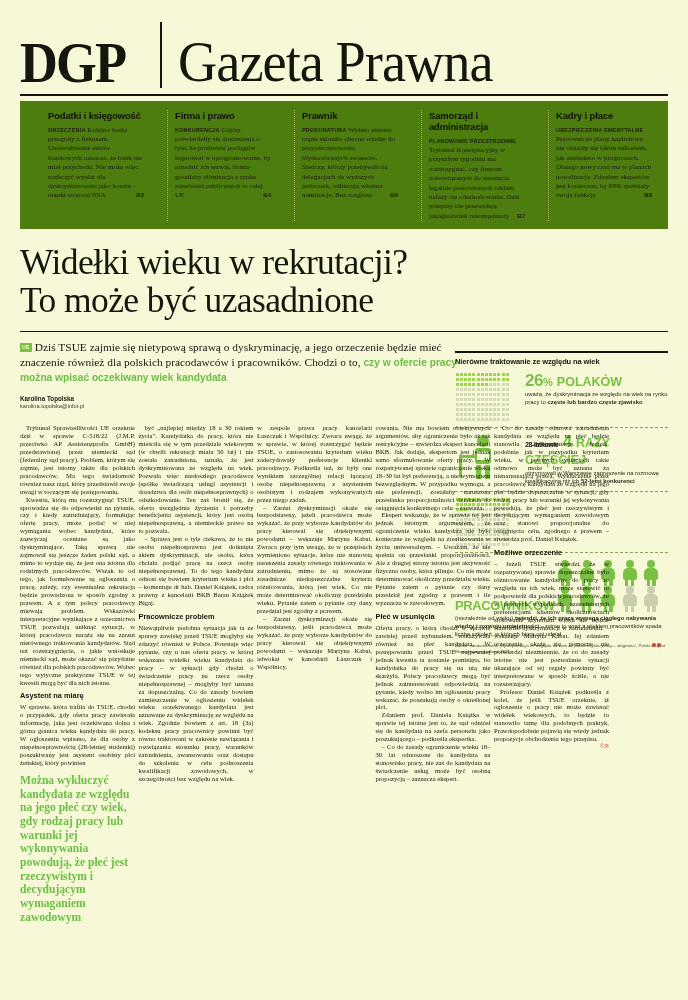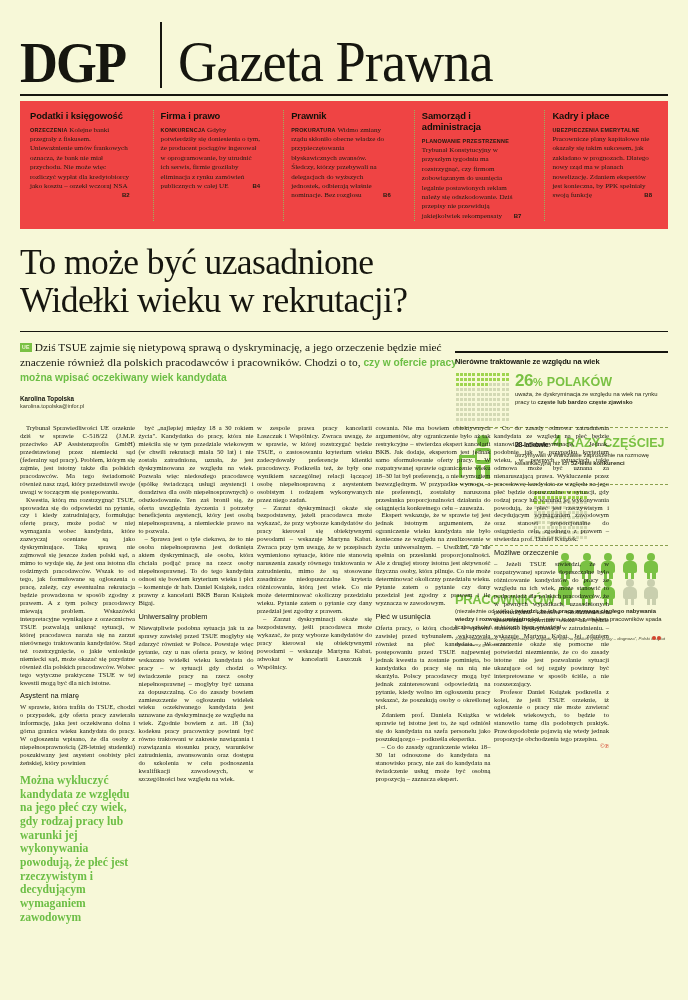--- a/index.html
+++ b/index.html
@@ -27,21 +27,21 @@
   }
   .subline{display:flex;align-items:baseline;margin-top:12px;position:relative;height:18px;}
   .kadrowy{font-weight:bold;font-size:13.5px;letter-spacing:.2px;}
   .issue{font-size:8.5px;margin-left:10px;letter-spacing:.1px;}
   .siteurl{position:absolute;right:0;bottom:1px;font-family:"Liberation Sans",sans-serif;
     font-weight:bold;font-size:4.6px;letter-spacing:.7px;color:#5a5a48;}
   .rule{height:1.5px;background:#16160f;margin-top:4px;}
 
   
   .greenbar{
-    background:#ef4444;margin-top:5px;padding:9px 9px 8px 3px;display:flex;
+    background:#4d7c0f;margin-top:5px;padding:9px 9px 8px 21px;display:flex;
     box-sizing:border-box;
   }
   .gcol{flex:1;padding:0 7px;position:relative;box-sizing:border-box;}
   .gcol + .gcol{border-left:1px dotted #9cb05c;margin-left:16px;}
   .gtitle{font-family:"Liberation Sans",sans-serif;font-weight:bold;font-size:9.4px;
     margin-bottom:5px;letter-spacing:-.1px;color:#101008;}
   .gbody{font-size:7.1px;line-height:1.33;text-align:left;color:#1c1c10;}
   .gkicker{font-family:"Liberation Sans",sans-serif;font-weight:bold;font-size:5.4px;
     letter-spacing:.25px;text-transform:uppercase;}
   .gpage{font-family:"Liberation Sans",sans-serif;font-weight:bold;font-size:6px;
@@ -64,32 +64,32 @@
   .byline{margin-top:10px;width:110px;}
   .by-name{font-family:"Liberation Sans",sans-serif;font-weight:bold;font-size:6.3px;}
   .by-mail{font-family:"Liberation Sans",sans-serif;font-size:5.6px;color:#3a3a28;margin-top:1px;}
 
   
   .cols{position:absolute;left:20px;top:424px;width:648px;display:flex;}
   .col{width:115px;margin-right:3.5px;}
   .col p{margin:0;font-size:6.65px;line-height:1.195;text-align:justify;
     text-indent:6px;hyphens:auto;}
   .col p.noind{text-indent:0;}
-  .subhead{font-family:"Liberation Sans",sans-serif;font-weight:normal;font-size:7.4px;
+  .subhead{font-family:"Liberation Sans",sans-serif;font-weight:bold;font-size:7.4px;
     margin:5px 0 3px 0;}
   .pull{color:#6cbe45;font-weight:bold;font-size:11.6px;line-height:1.18;margin-top:7px;}
   .col.c1{height:530px;}
 
   
   .info{position:absolute;right:20px;top:351px;width:213px;}
   .info-top-rule{height:2px;background:#16160f;}
   .info-title{font-family:"Liberation Sans",sans-serif;font-weight:bold;font-size:7.5px;
     margin:4px 0 6px 0;letter-spacing:-.1px;}
   .dashline{border-top:1px dashed #8aa04e;margin:5px 0;}
-  .ib{display:flex;gap:4px;align-items:flex-start;justify-content:center;}
+  .ib{display:flex;gap:14px;align-items:flex-start;}
   .dots{width:56px;flex:0 0 56px;line-height:0;}
   .dots span{display:inline-block;width:3px;height:3px;margin:0.6px;background:#9fd44f;}
   .dots span.off{background:#d3d9b4;}
   .ibtxt{flex:1;}
   .bignum{font-family:"Liberation Sans",sans-serif;font-weight:bold;color:#7ac143;
     font-size:17px;line-height:1.02;letter-spacing:-.4px;}
   .bignum .pct{font-size:11px;}
   .bignum .cap{font-size:12.5px;letter-spacing:0;}
   .ibdesc{font-family:"Liberation Sans",sans-serif;font-size:5.9px;line-height:1.35;
     color:#2a2a18;margin-top:2px;}
@@ -120,21 +120,21 @@
     <div class="gp">Gazeta Prawna</div>
   </div>
 
   <div class="rule"></div>
 
   <div class="greenbar">
     <div class="gcol">
       <div class="gtitle">Podatki i księgowość</div>
       <div class="gbody">
         <span class="gkicker">ORZECZENIA</span>
-        <span>Kolejne banki przegrały z fiskusem. Unieważnienie umów frankowych oznacza, że bank nie miał przychodu. Nie może więc rozliczyć wypłat dla kredytobiorcy jako kosztu – orzekł wczoraj NSA</span>
+        <span>Kolejne banki przegrały z fiskusem. Unieważnienie umów frankowych oznacza, że bank nie miał przychodu. Nie może więc rozliczyć wypłat dla dyskryminowana jako kosztu – orzekł wczoraj NSA</span>
         <span class="gpage">B2</span>
       </div>
     </div>
     <div class="gcol">
       <div class="gtitle">Firma i prawo</div>
       <div class="gbody">
         <span class="gkicker">KONKURENCJA</span>
         <span>Gdyby potwierdziły się doniesienia o tym, że producent pociągów ingerował w oprogramowanie, by utrudnić ich serwis, firmie groziłaby eliminacja z rynku zamówień publicznych w całej UE</span>
         <span class="gpage">B4</span>
       </div>
@@ -159,22 +159,22 @@
       <div class="gtitle">Kadry i płace</div>
       <div class="gbody">
         <span class="gkicker">UBEZPIECZENIA EMERYTALNE</span>
         <span>Pracownicze plany kapitałowe nie okazały się takim sukcesem, jak zakładano w prognozach. Dlatego nowy rząd ma w planach nowelizację. Zdaniem ekspertów jest konieczna, by PPK spełniały swoją funkcję</span>
         <span class="gpage">B8</span>
       </div>
     </div>
   </div>
 
   <div class="headline">
+    <div>Widełki wieku w rekrutacji?</div>
     <div>To może być uzasadnione</div>
-    <div>Widełki wieku w rekrutacji?</div>
   </div>
   <div class="hl-rule"></div>
 
   <div class="leadwrap">
     <div class="lead">
       <span class="ue-badge">UE</span><span>Dziś TSUE zajmie się nietypową sprawą o dyskryminację, a jego orzeczenie będzie mieć znaczenie również dla polskich pracodawców i pracowników. Chodzi o to,</span>
       <span class="lead-hi">czy w ofercie pracy można wpisać oczekiwany wiek kandydata</span>
     </div>
   </div>
 
@@ -254,21 +254,21 @@
       <p>Trybunał Sprawiedliwości UE orzeknie dziś w sprawie C-518/22 (J.M.P. przeciwko AP Assistenzprofis GmbH) przedstawionej przez niemiecki sąd (federalny sąd pracy). Problem, którym się zajmie, jest istotny także dla polskich pracodawców. Ma tego świadomość również nasz rząd, który przedstawił swoje uwagi w toczącym się postępowaniu.</p>
       <p>Kwestia, którą ma rozstrzygnąć TSUE, sprowadza się do odpowiedzi na pytanie, czy i kiedy zatrudniający, formułując ofertę pracy, może podać w niej wymagania wobec kandydata, które zazwyczaj oceniane są jako dyskryminujące. Taką sprawą nie zajmował się jeszcze żaden polski sąd, a mimo to wydaje się, że jest ona istotna dla rodzimych pracodawców. Wszak to od tego, jak formułowane są ogłoszenia o pracę, zależy, czy ewentualna rekrutacja będzie prowadzona w sposób zgodny z prawem. A z tym polscy pracodawcy miewają problem. Wskazówki interpretacyjne wynikające z orzecznictwa TSUE pozwalają uniknąć sytuacji, w której pracodawca naraża się na zarzut nierównego traktowania kandydatów. Stąd też rozstrzygnięcie, o jakie wnioskuje niemiecki sąd, może okazać się przydatne również dla polskich pracodawców. Wobec tego wytyczne praktyczne TSUE w tej kwestii mogą być dla nich istotne.</p>
       <div class="subhead">Asystent na miarę</div>
       <p class="noind">W sprawie, która trafiła do TSUE, chodzi o przypadek, gdy oferta pracy zawierała informację, jaka jest oczekiwana dolna i górna granica wieku kandydata do pracy. W ogłoszeniu wpisano, że dla osoby z niepełnosprawnością (28-letniej studentki) poszukiwany jest asystent osobisty płci żeńskiej, który powinien</p>
       <div class="pull">Można wykluczyć kandydata ze względu na jego płeć czy wiek, gdy rodzaj pracy lub warunki jej wykonywania powodują, że płeć jest rzeczywistym i decydującym wymaganiem zawodowym</div>
     </div>
 
     <div class="col">
       <p>być „najlepiej między 18 a 30 rokiem życia". Kandydatka do pracy, która nie mieściła się w tym przedziale wiekowym (w chwili rekrutacji miała 50 lat) i nie została zatrudniona, uznała, że jest dyskryminowana ze względu na wiek. Pozwała więc niedoszłego pracodawcę (spółkę świadczącą usługi asystencji i doradztwa dla osób niepełnosprawnych) o odszkodowanie. Ten zaś bronił się, że oferta uwzględnia życzenia i potrzeby beneficjenta asystencji, który jest osobą niepełnosprawną, a niemieckie prawo na to pozwala.</p>
       <p>– Sprawa jest o tyle ciekawa, że to nie osoba niepełnosprawna jest dotknięta aktem dyskryminacji, ale osoba, która chciała podjąć pracę na rzecz osoby niepełnosprawnej. To do tego kandydata odnosi się bowiem kryterium wieku i płci – komentuje dr hab. Daniel Książek, radca prawny z kancelarii BKB Baran Książek Bigaj.</p>
-      <div class="subhead">Uniwersalny problem</div>
+      <div class="subhead">Pracownicze problem</div>
       <p class="noind">Niewątpliwie podobna sytuacja jak ta ze sprawy zawisłej przed TSUE mogłyby się zdarzyć również w Polsce. Powstaje więc pytanie, czy u nas oferta pracy, w której wskazano widełki wieku kandydata do pracy – w sytuacji gdy chodzi o świadczenie pracy na rzecz osoby niepełnosprawnej – mogłyby być uznana za dopuszczalną. Co do zasady bowiem zamieszczenie w ogłoszeniu widełek wieku oczekiwanego kandydata jest uznawane za dyskryminację ze względu na wiek. Zgodnie bowiem z art. 18 (3a) kodeksu pracy pracownicy powinni być równo traktowani w zakresie nawiązania i rozwiązania stosunku pracy, warunków zatrudnienia, awansowania oraz dostępu do szkolenia w celu podnoszenia kwalifikacji zawodowych, w szczególności bez względu na wiek.</p>
     </div>
 
     <div class="col">
       <p class="noind">w zespole prawa pracy kancelarii Łaszczuk i Wspólnicy. Zwraca uwagę, że w sprawie, w której rozstrzygać będzie TSUE, o zastosowaniu kryterium wieku zadecydowały preferencje klientki pracodawcy. Podkreśla też, że były one wynikiem szczególnej relacji łączącej osobę niepełnosprawną z asystentem osobistym i rodzajem wykonywanych przez niego zadań.</p>
       <p>– Zarzut dyskryminacji okaże się bezpodstawny, jeżeli pracodawca może wykazać, że przy wyborze kandydatów do pracy kierował się obiektywnymi powodami – wskazuje Martyna Kabat. Zwraca przy tym uwagę, że w przepisach wymieniono sytuacje, które nie stanowią naruszenia zasady równego traktowania w zatrudnieniu, mimo że są stosowane zasadnicze niedopuszczalne kryteria różnicowania, którą jest wiek. Co nie może determinować okoliczny przedziału wieku. Pytanie zatem o pytanie czy dany przedział jest zgodny z prawem.</p>
       <p>– Zarzut dyskryminacji okaże się bezpodstawny, jeśli pracodawca może wykazać, że przy wyborze kandydatów do pracy kierował się obiektywnymi powodami – wskazuje Martyna Kabat, adwokat w kancelarii Łaszczuk i Wspólnicy.</p>
     </div>
 
     <div class="col">

